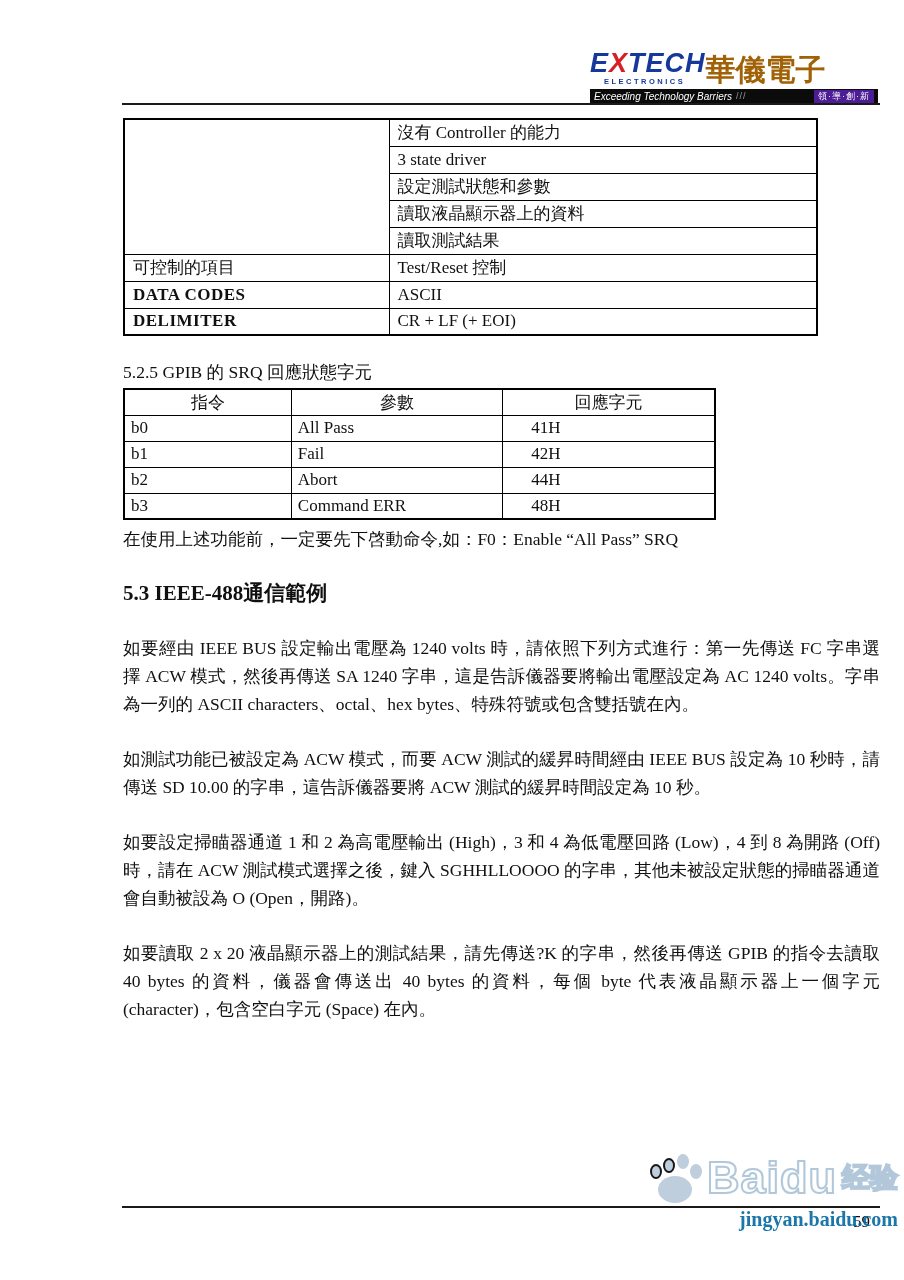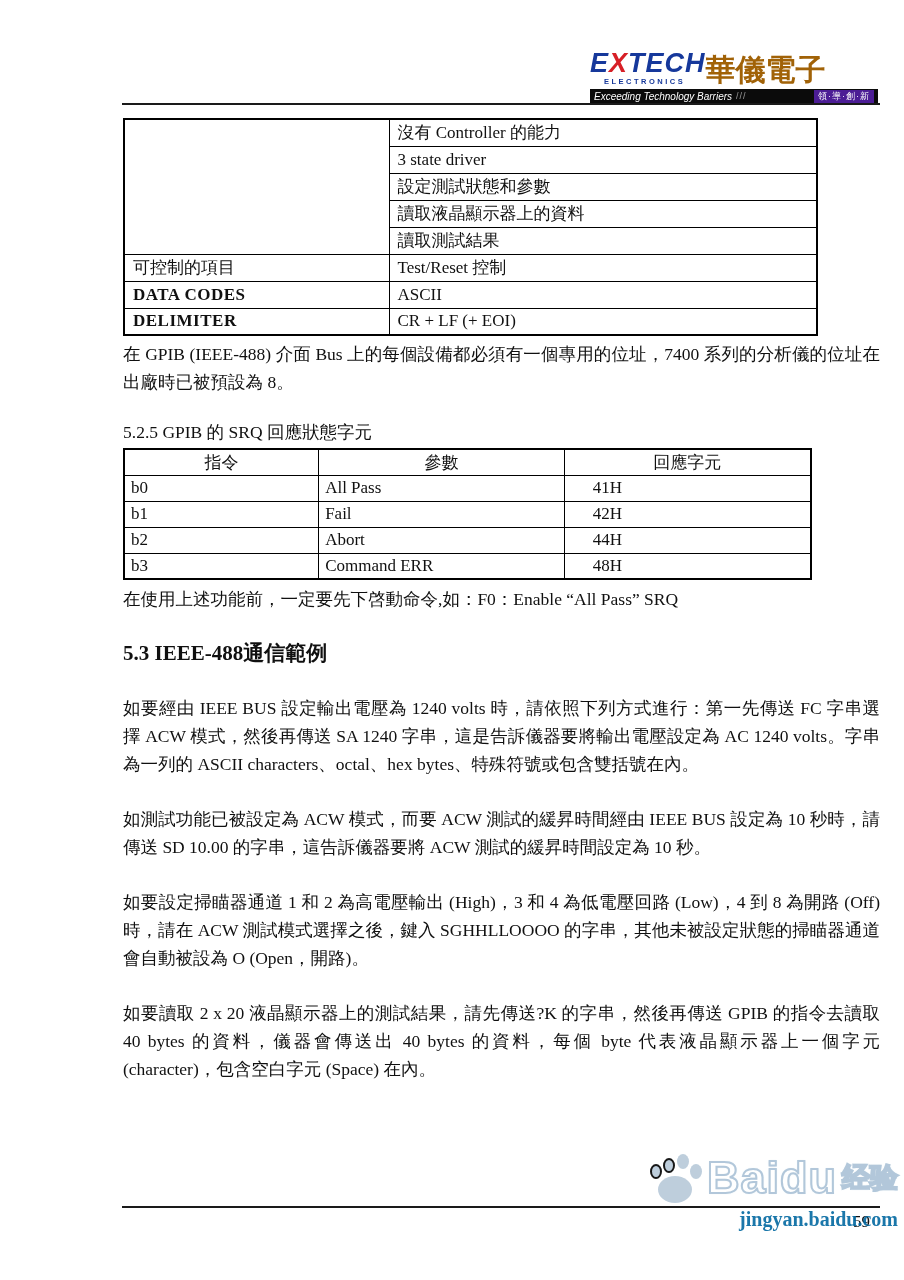--- a/index.html
+++ b/index.html
@@ -48,21 +48,21 @@
   .t1 td { border:1px solid #000; font-size:17px; height:27px; padding:1px 8px; vertical-align:middle; }
   .t1 td.c-left { width:265px; }
   .t1 td.bold { font-weight:bold; letter-spacing:0.5px; }
 
   .h-small { font-size:17.5px; }
   .h524 { margin-top:26px; line-height:24px; }
   .p-body { font-size:17.5px; line-height:28px; text-align:justify; }
   .p524 { margin-top:4px; }
   .h525 { margin-top:24px; line-height:24px; }
 
-  .t2 { width:689px; border:2px solid #000; margin-top:4px; }
+  .t2 { width:593px; border:2px solid #000; margin-top:4px; }
   .t2 th, .t2 td { border:1px solid #000; font-size:17px; height:26px; padding:0 6px; font-weight:normal; vertical-align:middle; }
   .t2 th { text-align:center; }
   .t2 td { text-align:left; }
   .t2 td.resp { padding-left:28px; }
 
   .note { margin-top:6px; font-size:17.5px; line-height:26px; }
 
   .h53 { margin-top:28px; font-size:21px; font-weight:bold; line-height:26px; font-family:"Liberation Serif","DejaVu Serif",serif; }
   .para { margin-top:27px; }
   .para.first { margin-top:28px; }
@@ -136,21 +136,20 @@
         <td class="c-left bold">DATA CODES</td>
         <td>ASCII</td>
       </tr>
       <tr>
         <td class="c-left bold">DELIMITER</td>
         <td>CR + LF (+ EOI)</td>
       </tr>
     </tbody>
       </table>
 
-    <p class="p-body p524">在 GPIB (IEEE-488)  介面 Bus 上的每個設備都必須有一個專用的位址，7400 系列的分析儀的位址在出廠時已被預設為 8。</p>
 
     <div class="h-small h525">5.2.5 GPIB 的 SRQ 回應狀態字元</div>
 
     <table class="t2">
       <colgroup>
           <col style="width:168px">
           <col style="width:212px">
           <col style="width:213px">
         </colgroup>
       <tbody>

